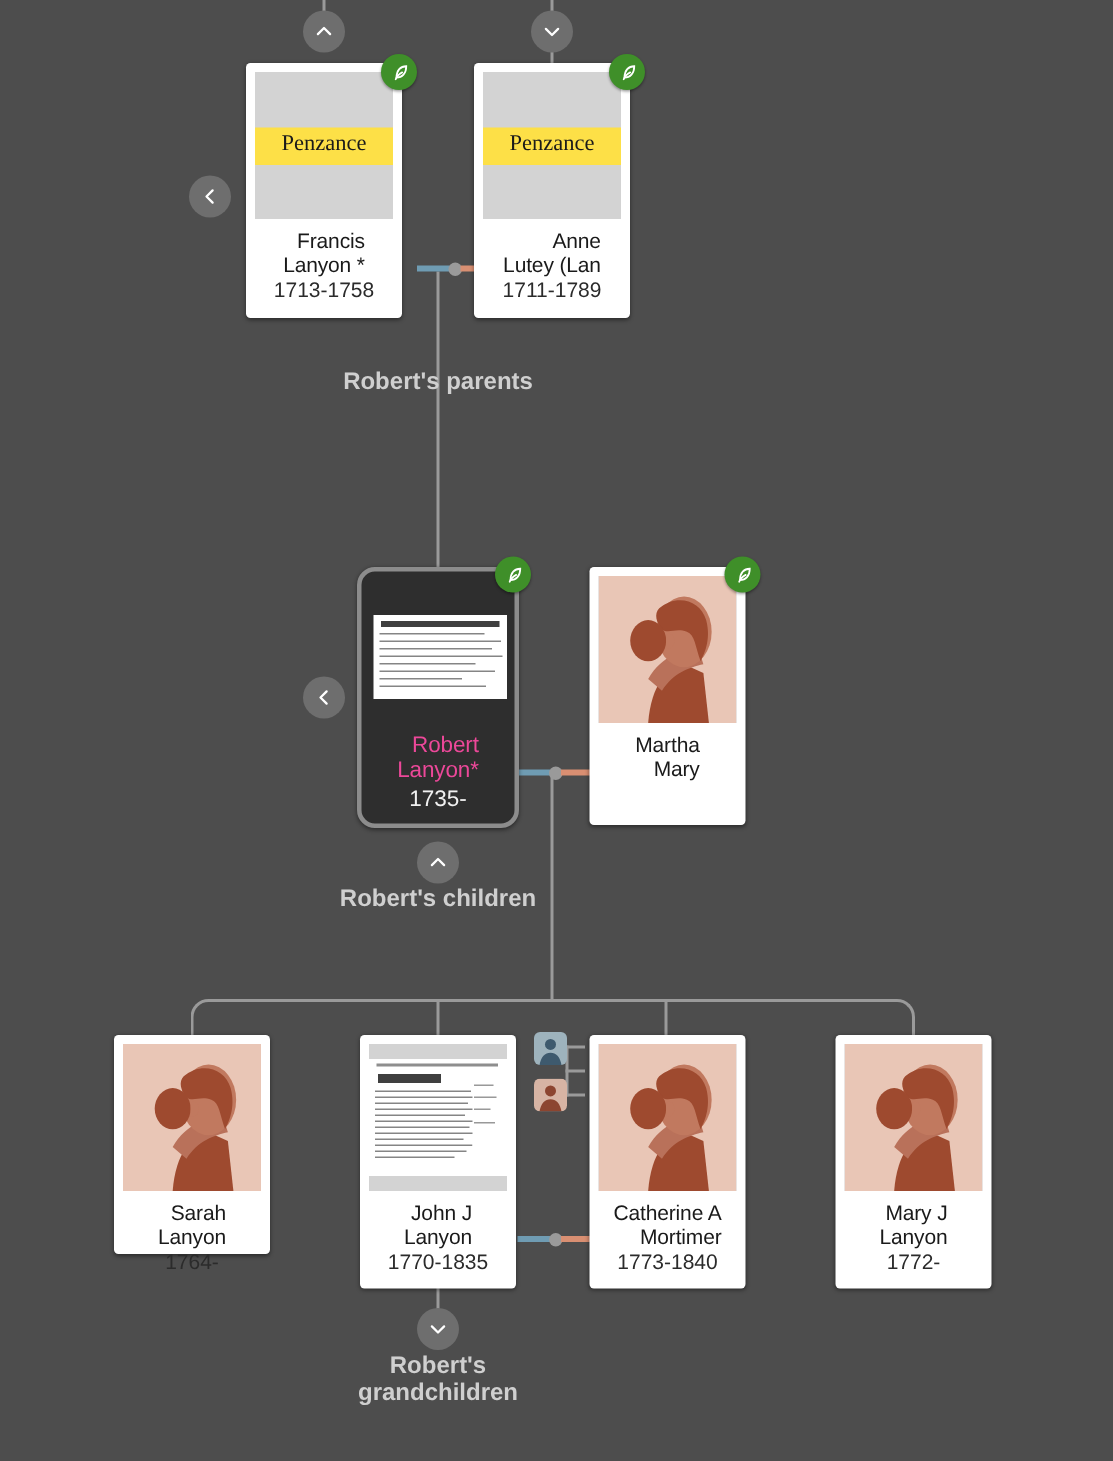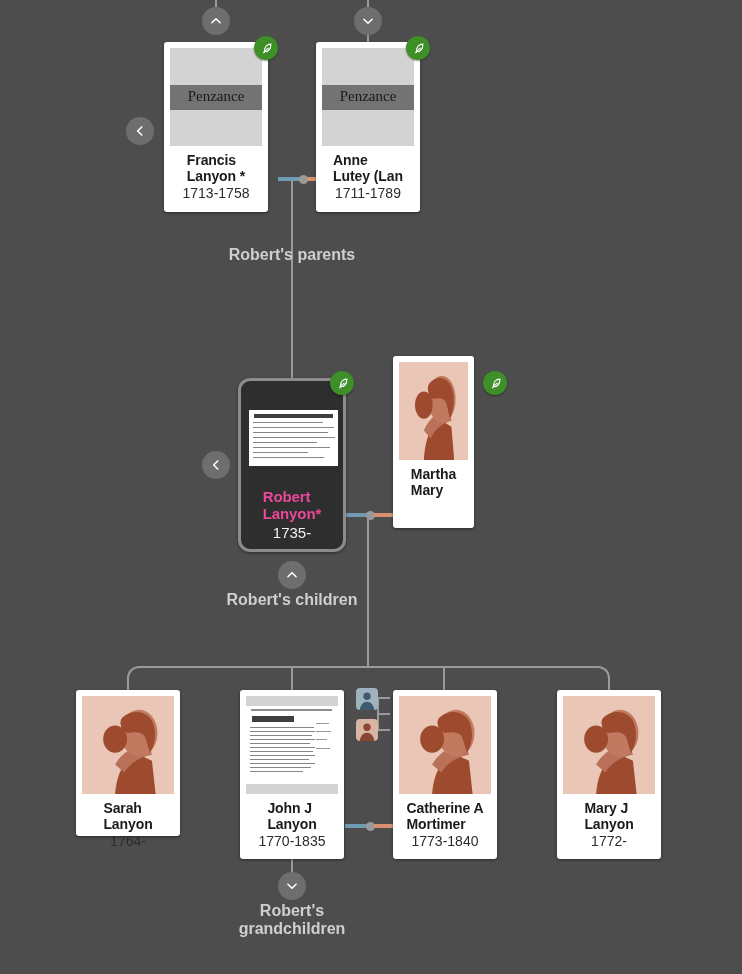--- a/index.html
+++ b/index.html
@@ -51,43 +51,43 @@
     background: #d3d3d3;
     overflow: hidden;
     position: relative;
     flex: 0 0 auto;
   }
   .card.selected .thumb { background: #2e2e2e; }
 
   
   .thumb-place { display: flex; flex-direction: column; justify-content: center; }
   .thumb-place .band {
-    background: #737373;
+    background: #fde047;
     text-align: center;
     font-family: "Liberation Serif", serif;
     color: #1a1a1a;
     line-height: 1;
     padding: 4px 0 6px 0;
   }
 
   
   .doc { background: #fff; width: 100%; height: 100%; position: relative; overflow: hidden; }
   .doc .ln {
     position: absolute; left: 4%; background: #3a3a3a; height: 1px; opacity: .62;
   }
   .doc .hd { position: absolute; left: 5%; height: 4px; background: #1d1d1d; opacity: .85; }
   .doc .side { position: absolute; right: 3%; top: 14%; width: 22%; height: 60%; background: #fff; }
   .doc .side .s { position: absolute; left: 6%; height: 1px; background: #555; opacity: .6; }
 
   
   .avatar { width: 100%; height: 100%; display: block; }
 
   .names {
-    text-align: left;
-    font-weight: bold;
+    text-align: right;
+    font-weight: normal;
     font-size: 14px;
     color: #1a1a1a;
     line-height: 1.12;
     padding-top: 7px;
     letter-spacing: -.1px;
   }
   .card.selected .names { color: #ec4899; }
   .dates {
     text-align: center;
     font-size: 14px;
@@ -252,21 +252,21 @@
     </div>
     <div class="dates" style="font-size:15px;">1735-</div>
   </div>
   <div class="hint" style="left:330px; top:371px;">
     <svg viewBox="0 0 24 24">
       <path d="M20 4c0 9-5 14-12 14 0-9 5-14 12-14z" fill="none" stroke="#fff" stroke-width="2.2"></path>
       <path d="M7 20c1.5-4 4-6.5 8-8.5" fill="none" stroke="#fff" stroke-width="2.2" stroke-linecap="round"></path>
     </svg>
   </div>
 
-  <div class="card" style="left:393px; top:356px; width:81px; height:172px;">
+  <div class="card" style="left:393px; top:378px; width:104px; height:172px;">
     <div class="thumb" style="height:98px;">
       <svg class="avatar" viewBox="0 0 100 100" preserveAspectRatio="none">
         <rect width="100" height="100" fill="#e9c6b6"></rect>
         <path d="M36 100c2-26 14-38 26-40l14 6 4 34z" fill="#9e4a2f"></path>
         <path d="M76 60c-10 2-22 6-30 18l-10-8c10-16 26-20 36-22z" fill="#b9715a"></path>
         <ellipse cx="62" cy="38" rx="20" ry="24" fill="#c1795f"></ellipse>
         <path d="M44 22c12-10 30-6 34 8 4 14-2 24-4 28-4-10-4-18-10-20-8-3-14 2-18-2-4-4-6-10-2-14z" fill="#9e4a2f"></path>
         <ellipse cx="36" cy="44" rx="13" ry="14" fill="#9e4a2f"></ellipse>
         <path d="M49 40c3-2 6 0 6 4s-3 6-6 5z" fill="#c1795f"></path>
       </svg>

